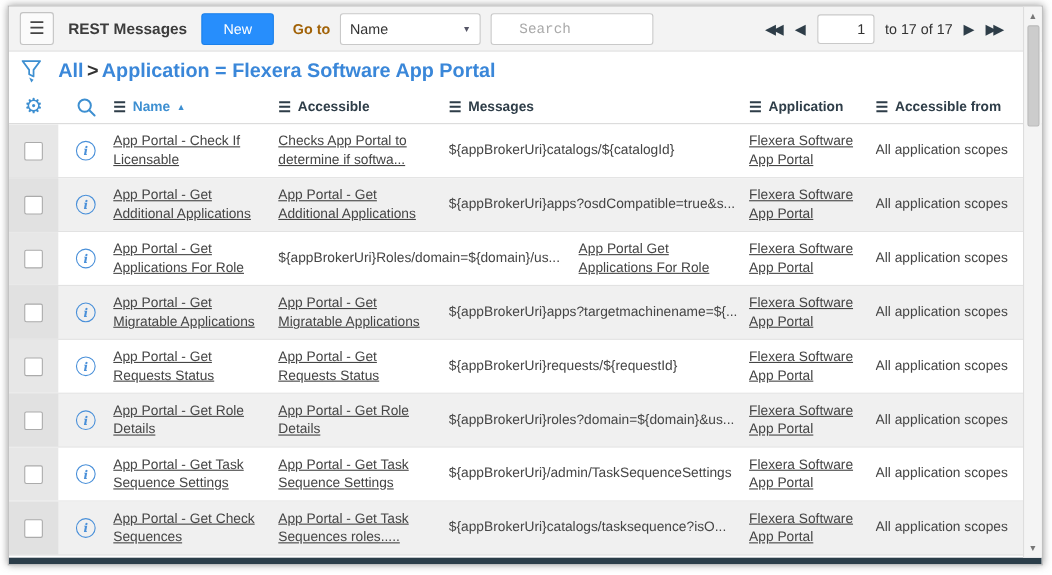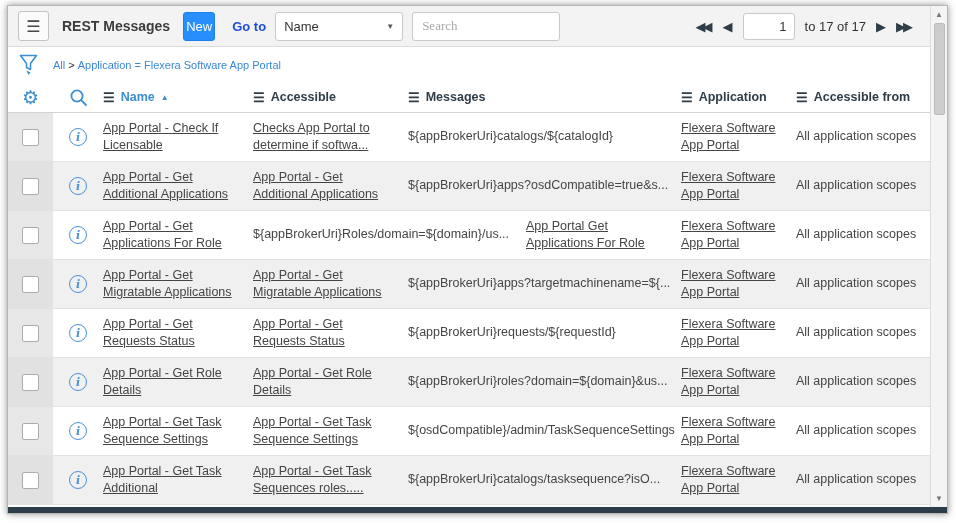--- a/index.html
+++ b/index.html
@@ -22,53 +22,53 @@
     display: flex; align-items: center; padding: 0 10px; gap: 9px;
   }
   .menu-btn {
     width: 31px; height: 30px; border: 1px solid #c3c3c3; border-radius: 3px;
     background: #fbfbfb; color: #454545; font-size: 16px;
     display: flex; align-items: center; justify-content: center; cursor: pointer;
   }
   .list-title { font-size: 14px; font-weight: bold; color: #3c3c3c; margin: 0 4px; white-space: nowrap; }
   .new-btn {
     background: #278efc; border: 1px solid #1b80ea; color: #fff;
-    border-radius: 3px; padding: 6px 2px; font-size: 13px; cursor: pointer;
-  }
-  .goto-label { font-size: 13px; font-weight: bold; color: #1d4ed8; margin-left: 8px; white-space: nowrap; }
+    border-radius: 3px; padding: 6px 19px; font-size: 13px; cursor: pointer;
+  }
+  .goto-label { font-size: 13px; font-weight: bold; color: #a16207; margin-left: 8px; white-space: nowrap; }
   .goto-select {
     width: 128px; height: 29px; background: #fff; border: 1px solid #c9c9c9;
     border-radius: 3px; font-size: 13px; color: #333;
     display: flex; align-items: center; justify-content: space-between;
     padding: 0 8px; cursor: pointer;
   }
   .select-arrow { font-size: 8px; color: #556; }
   .search-input {
     width: 148px; height: 29px; border: 1px solid #c9c9c9; border-radius: 3px;
-    font-size: 13px; padding: 0 9px; color: #333; outline: none;
-    font-family: Liberation Serif, serif;
+    font-size: 13px; padding: 0 25px; color: #333; outline: none;
+    font-family: Liberation Mono, monospace;
   }
   .search-input::placeholder { color: #a9a9a9; }
 
   .paging { margin-left: auto; display: flex; align-items: center; gap: 10px; margin-right: 24px; }
   .pg-btn { color: #2e3d48; font-size: 13px; cursor: pointer; user-select: none; }
   .pg-double { letter-spacing: -3px; padding-right: 3px; }
   .page-input {
     width: 52px; height: 27px; border: 1px solid #c9c9c9; border-radius: 3px;
     text-align: right; font-size: 13px; padding: 0 7px; color: #333; outline: none;
     font-family: "Liberation Sans", sans-serif;
   }
   .range-text { font-size: 13px; color: #333; white-space: nowrap; text-align: right; }
 
   
   .crumb-bar {
     height: 35px; flex: 0 0 35px; background: #fff;
     display: flex; align-items: center; padding: 0 11px; gap: 15px;
   }
-  .crumb-text { font-size: 11px; font-weight: normal; }
+  .crumb-text { font-size: 18px; font-weight: bold; }
   .crumb-link { color: #3a87d9; cursor: pointer; }
   .crumb-sep { color: #333; margin: 0 3px; }
 
   
   .list-head {
     height: 31px; flex: 0 0 31px; background: #fff;
     border-bottom: 1px solid #d4d4d4;
     display: flex; align-items: center; padding-right: 18px;
   }
   .gear-cell  { width: 45px; display: flex; justify-content: center; cursor: pointer; }
@@ -317,35 +317,35 @@
     <div class="cb-cell">
       <input type="checkbox" class="row-cb" style="">
     </div>
     <div class="info-cell">
       <span class="info-icon">i</span>
     </div>
     <div class="cell cell-name">
       <span class="row-link">App Portal - Get Task Sequence Settings</span>
     </div>
     <div class="cell cell-desc">App Portal - Get Task Sequence Settings</div>
-    <div class="cell cell-endpoint">${osdCompatible}/admin/TaskSequenceSettings</div>
+    <div class="cell cell-endpoint">${appBrokerUri}/admin/TaskSequenceSettings</div>
     <div class="cell cell-app">
       <span class="row-link">Flexera Software App Portal</span>
     </div>
     <div class="cell cell-scope">All application scopes</div>
   </div>
       <div class="row alt">
     <div class="cb-cell">
       <input type="checkbox" class="row-cb" style="">
     </div>
     <div class="info-cell">
       <span class="info-icon">i</span>
     </div>
     <div class="cell cell-name">
-      <span class="row-link">App Portal - Get Task Additional</span>
+      <span class="row-link">App Portal - Get Check Sequences</span>
     </div>
     <div class="cell cell-desc">App Portal - Get Task Sequences roles.....</div>
     <div class="cell cell-endpoint">${appBrokerUri}catalogs/tasksequence?isO...</div>
     <div class="cell cell-app">
       <span class="row-link">Flexera Software App Portal</span>
     </div>
     <div class="cell cell-scope">All application scopes</div>
   </div>
     </div>
 

